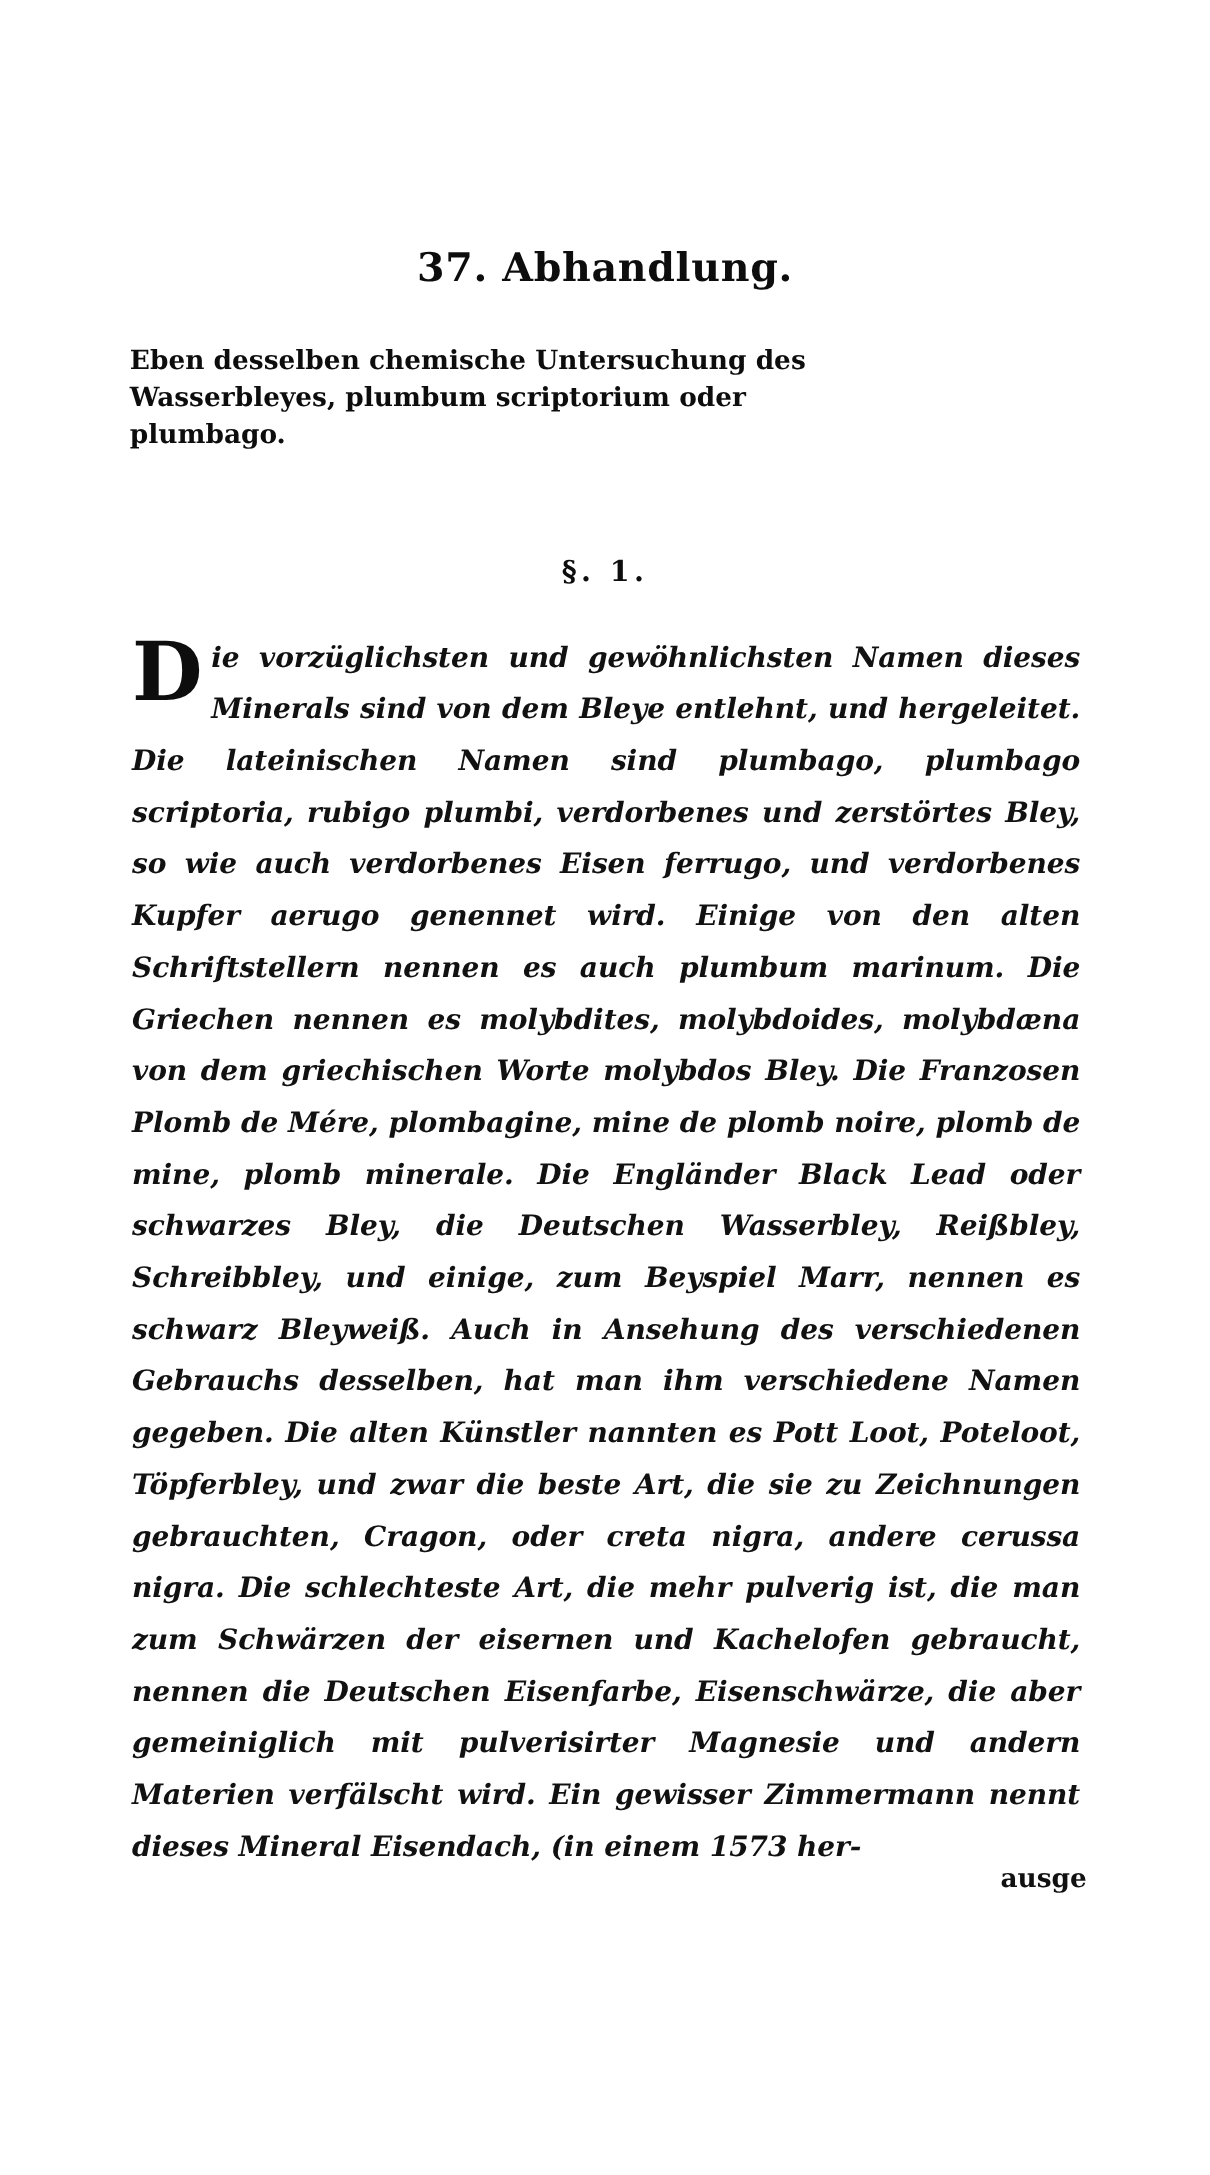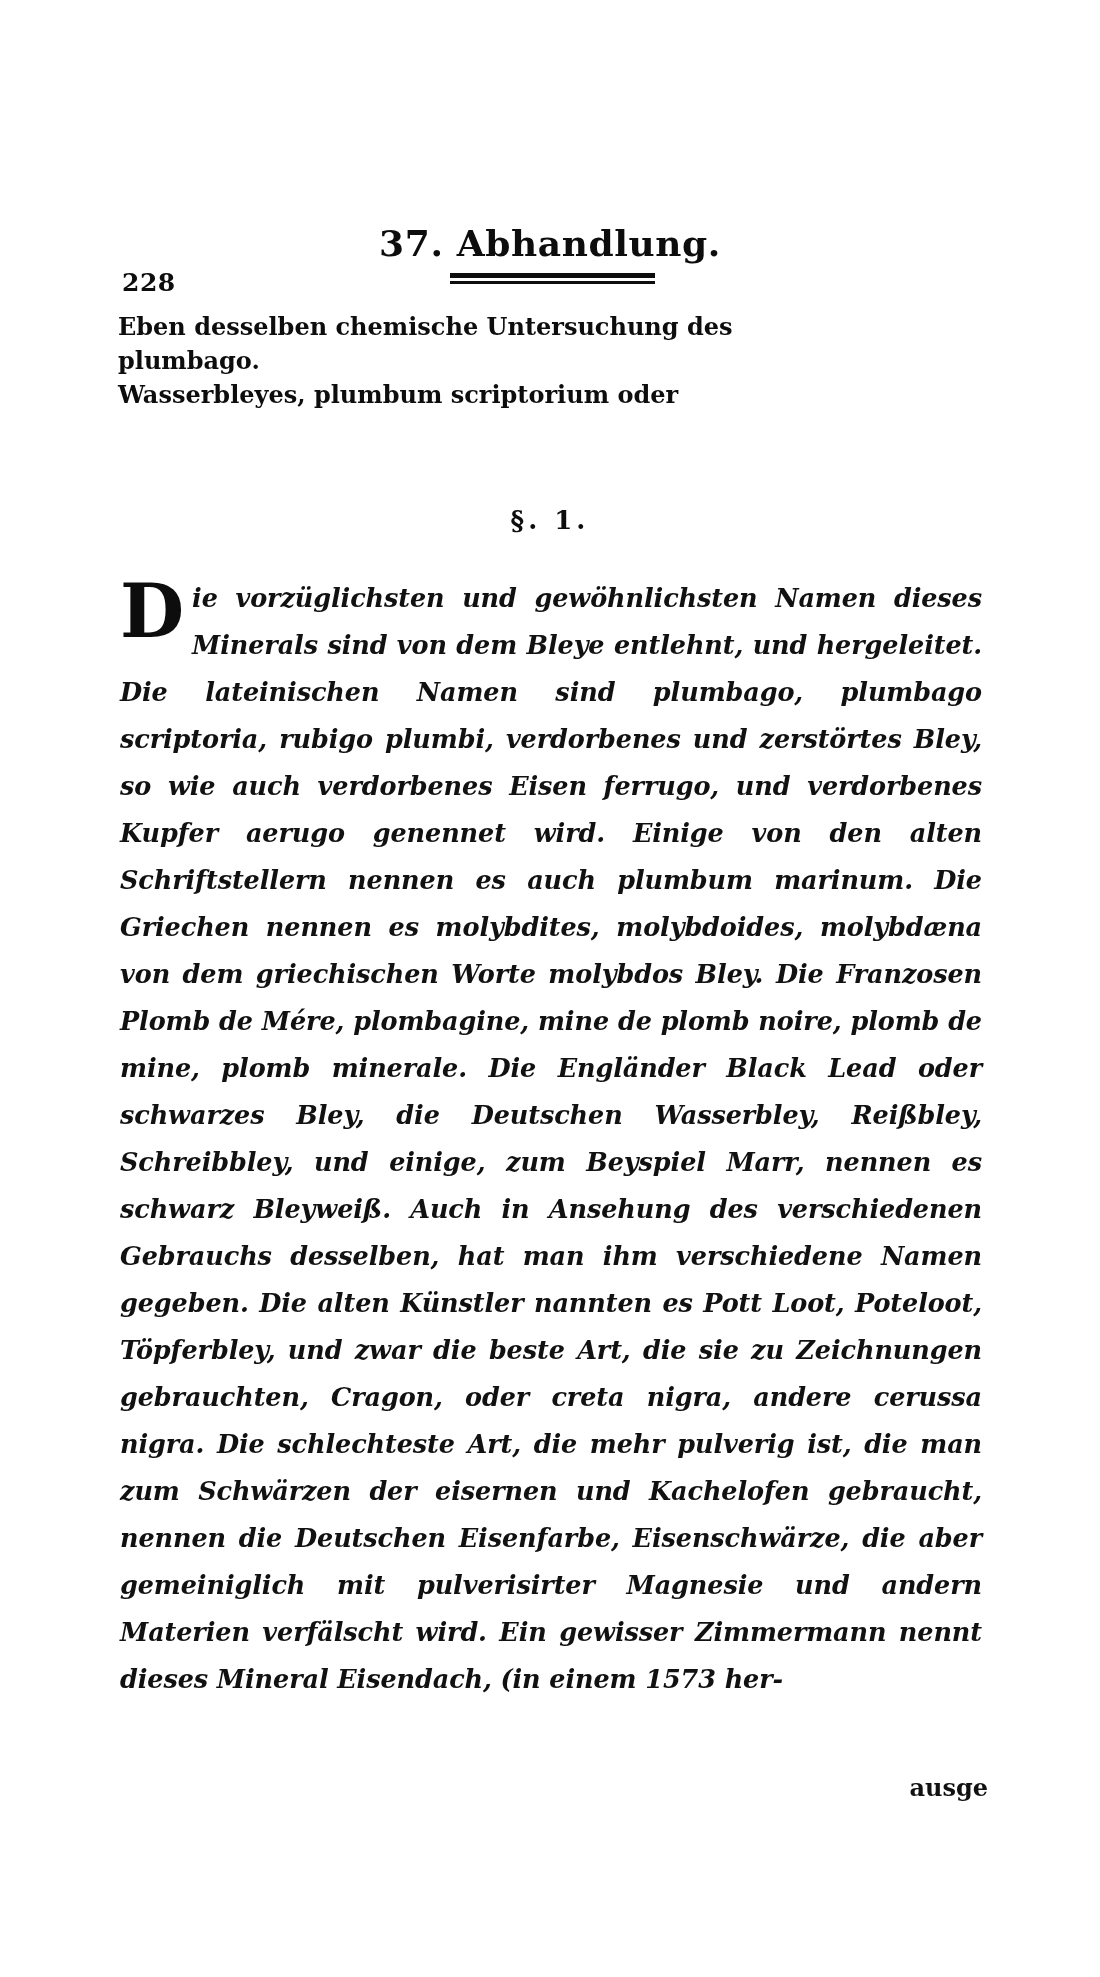--- a/index.html
+++ b/index.html
@@ -116,47 +116,40 @@
     font-size: 74px;
     line-height: 60px;
     font-weight: bold;
     padding: 4px 8px 0 0;
     margin-top: 2px;
     color: #0d0d0d;
   }
   .catchword {
     position: absolute;
     right: 112px;
-    top: 1773px;
+    top: 1692px;
     font-family: "DejaVu Serif", serif;
     font-size: 24px;
     font-weight: bold;
     color: #111111;
   }
   .p-para { margin: 0; font-style: italic; }
 </style>
 </head>
 <body>
 
 <div class="page">
 
-  <div class="page-header">
-    <div class="folio">228</div>
-    <div class="header-rule">
-      <div class="r1"></div>
-      <div class="r2"></div>
-    </div>
-  </div>
 
   <div class="chapter-title">37. Abhandlung.</div>
 
   <div class="subtitle">
     <div>Eben desselben chemische Untersuchung des</div>
+    <div>Wasserbleyes, plumbum scriptorium oder</div>
     <div>plumbago.</div>
-    <div>Wasserbleyes, plumbum scriptorium oder</div>
   </div>
 
   <div class="section-mark">§.  1.</div>
 
   <div class="body-block">
     <span class="dropcap">D</span><span class="p-para">ie vorzüglichsten und gewöhnlichsten Namen dieses Minerals sind von dem Bleye entlehnt, und hergeleitet.   Die lateinischen Namen sind plumbago, plumbago scriptoria, rubigo plumbi, verdorbenes und zerstörtes Bley, so wie auch verdorbenes Eisen ferrugo, und verdorbenes Kupfer aerugo genennet wird.   Einige von den alten Schriftstellern nennen es auch plumbum marinum.   Die Griechen nennen es molybdites, molybdoides, molybdæna von dem griechischen Worte molybdos Bley.   Die Franzosen Plomb de Mére, plombagine, mine de plomb noire, plomb de mine, plomb minerale. Die Engländer Black Lead oder schwarzes Bley, die Deutschen Wasserbley, Reißbley, Schreibbley, und einige, zum Beyspiel Marr, nennen es schwarz Bleyweiß.   Auch in Ansehung des verschiedenen Gebrauchs desselben, hat man ihm verschiedene Namen gegeben.   Die alten Künstler nannten es Pott Loot, Poteloot, Töpferbley, und zwar die beste Art, die sie zu Zeichnungen gebrauchten, Cragon, oder creta nigra, andere cerussa nigra.   Die schlechteste Art, die mehr pulverig ist, die man zum Schwärzen der eisernen und Kachelofen gebraucht, nennen die Deutschen Eisenfarbe, Eisenschwärze, die aber gemeiniglich mit pulverisirter Magnesie und andern Materien verfälscht wird.   Ein gewisser Zimmermann nennt dieses Mineral Eisendach, (in einem 1573 her-</span>
   </div>
 
   <div class="catchword">ausge</div>
 

